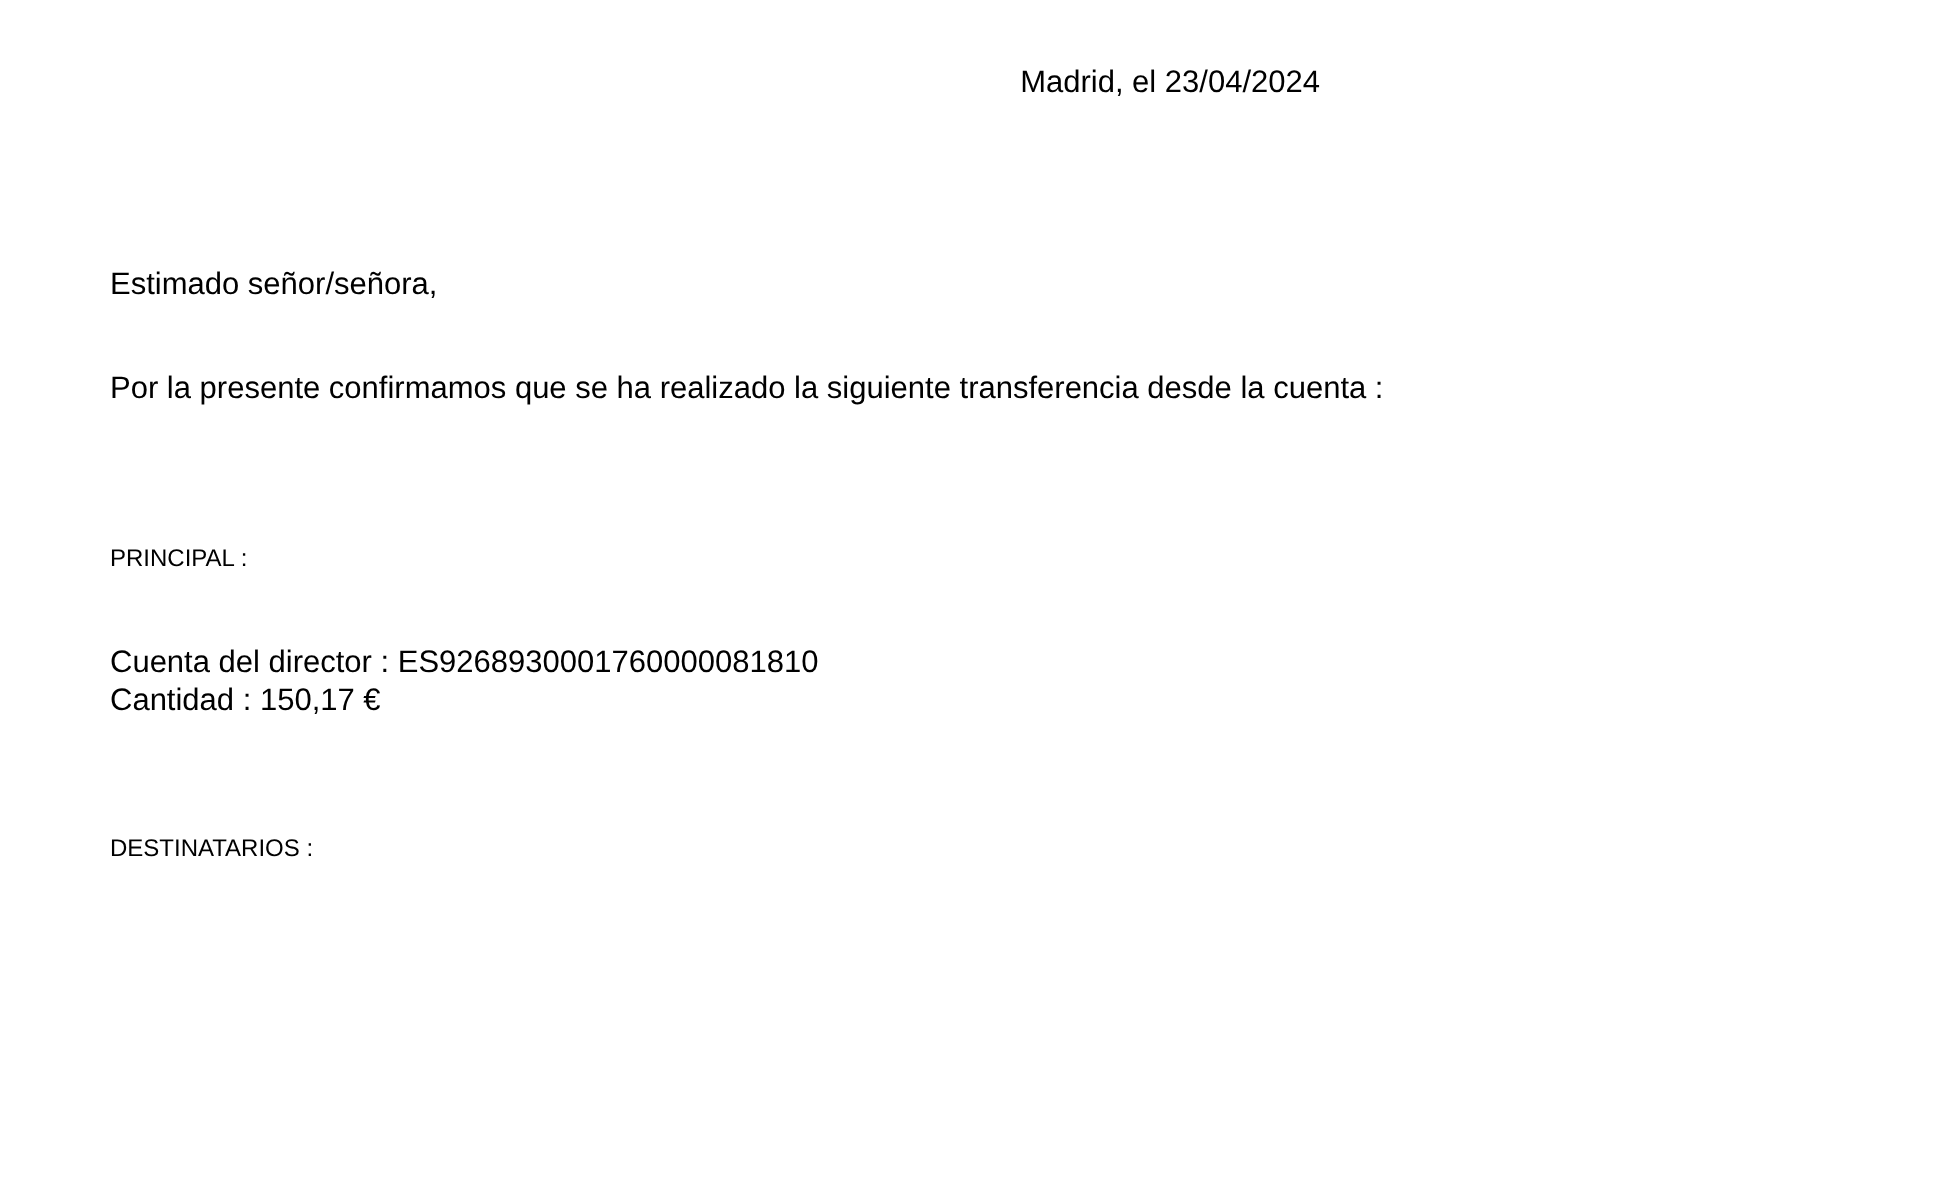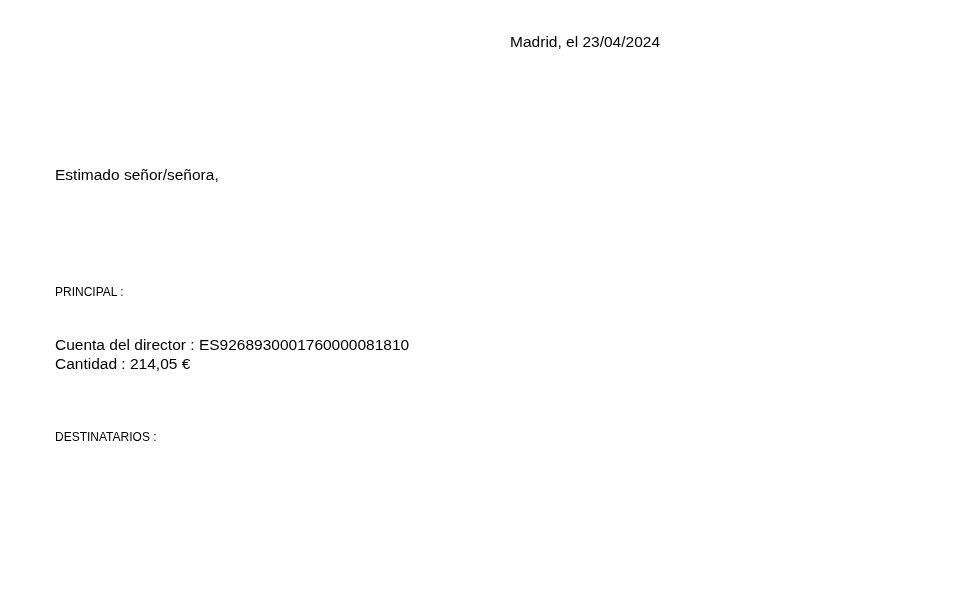--- a/index.html
+++ b/index.html
@@ -27,21 +27,20 @@
     right: 152px;
     font-size: 15.5px;
     line-height: 20px;
     white-space: nowrap;
   }
   .body-block {
     position: absolute;
     left: 55px;
     top: 133px;
     width: 800px;
-    margin-top: 32px;
   }
   .para {
     font-size: 15.5px;
     line-height: 19px;
     margin: 0;
     white-space: nowrap;
   }
   .gap-sm { height: 33px; }
   .gap-md { height: 55px; }
   .gap-lg { height: 66px; }
@@ -69,30 +68,31 @@
 <div class="page">
 
   <div class="date-line">Madrid, el 23/04/2024</div>
 
   <div class="body-block">
 
     <p class="para">Estimado señor/señora,</p>
 
     <div class="gap-sm"></div>
 
+    <p class="para">Por la presente confirmamos que se ha realizado la siguiente transferencia desde la cuenta :</p>
 
     <div class="gap-lg"></div>
 
     <p class="section-title">PRINCIPAL :</p>
 
     <div class="gap-sm"></div>
 
     <ul class="field-list">
       <li>Cuenta del director : ES9268930001760000081810</li>
-      <li>Cantidad : 214,05 €</li>
+      <li>Cantidad : 150,17 €</li>
     </ul>
 
     <div class="gap-md"></div>
 
     <p class="section-title">DESTINATARIOS :</p>
 
     <div class="gap-sm"></div>
 
 
   </div>

